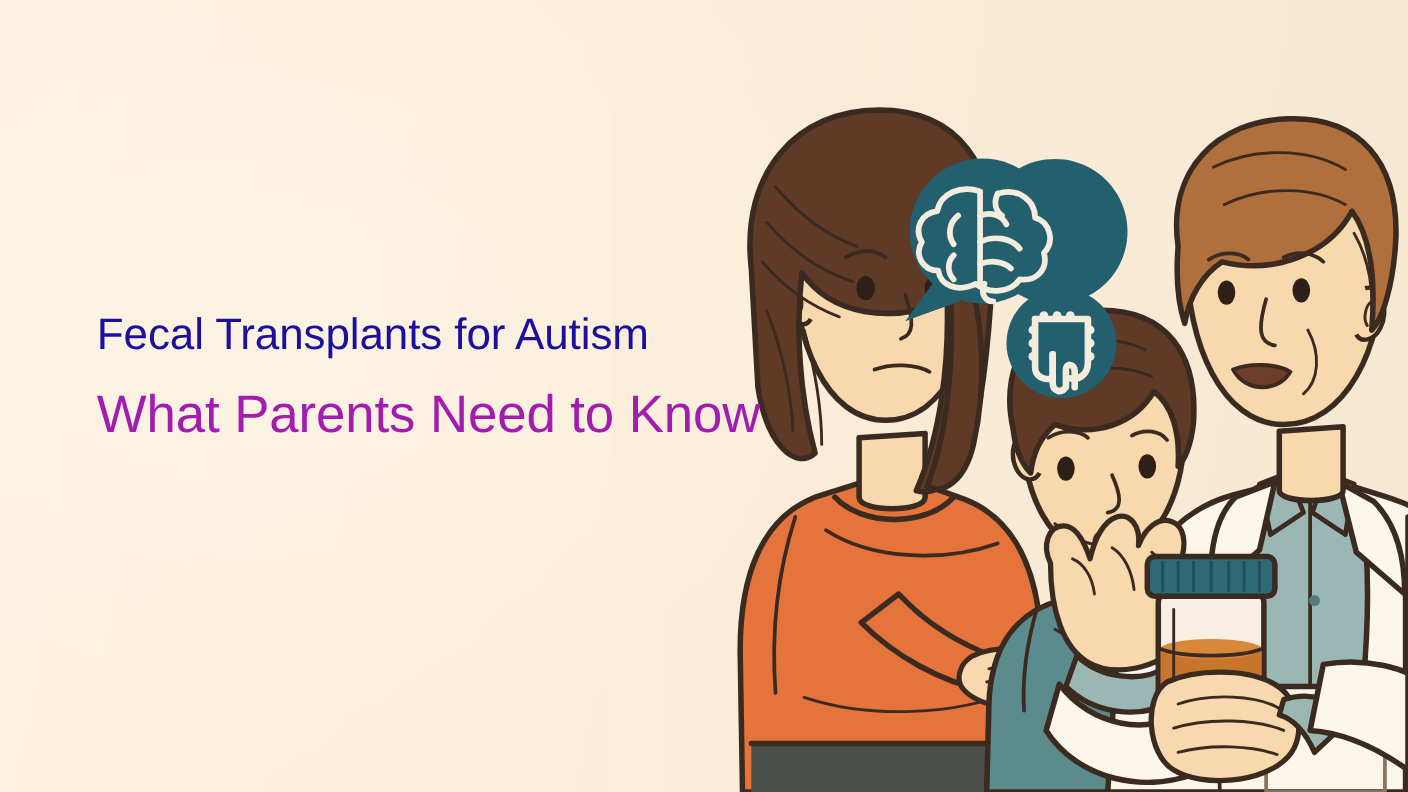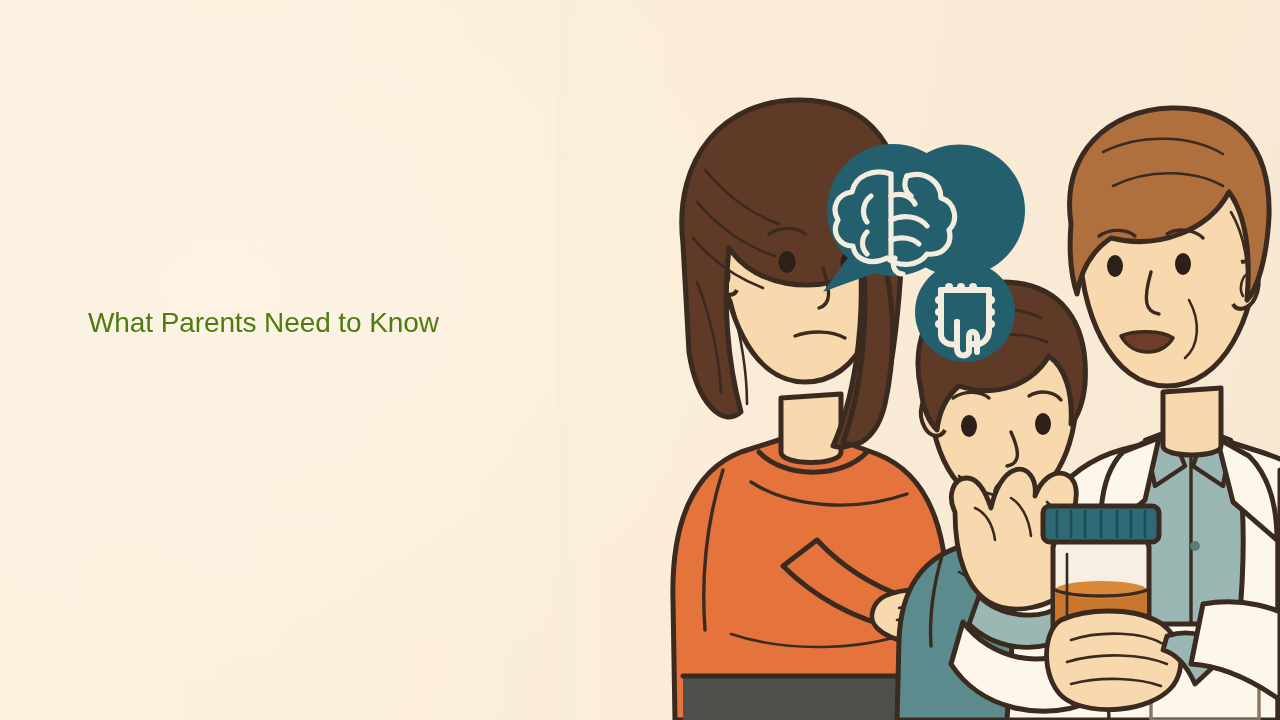--- a/index.html
+++ b/index.html
@@ -34,24 +34,24 @@
   #headline {
     font-size: 40px;
     line-height: 1.1;
     font-weight: 400;
     color: #1a0f9e;
     margin: 0;
     white-space: nowrap;
     letter-spacing: -0.1px;
   }
   #subheadline {
-    font-size: 28px;
+    font-size: 48px;
     line-height: 1.1;
     font-weight: 400;
-    color: #4d7c0f;
+    color: #a21caf;
     margin: 0;
     margin-top: 26px;
     white-space: nowrap;
     letter-spacing: -0.1px;
   }
   
   #illustration {
     position: absolute;
     left: 555px;
     top: 0;
@@ -338,16 +338,17 @@
           <circle cx="436" cy="324" r="4"></circle>
         </g>
       </g>
 
     </svg>
   </div>
 
   <div id="fade-left"></div>
 
   <div id="text-block">
+    <h1 id="headline">Fecal Transplants for Autism</h1>
     <h2 id="subheadline">What Parents Need to Know</h2>
   </div>
 
 </div>
 
 </body></html>

